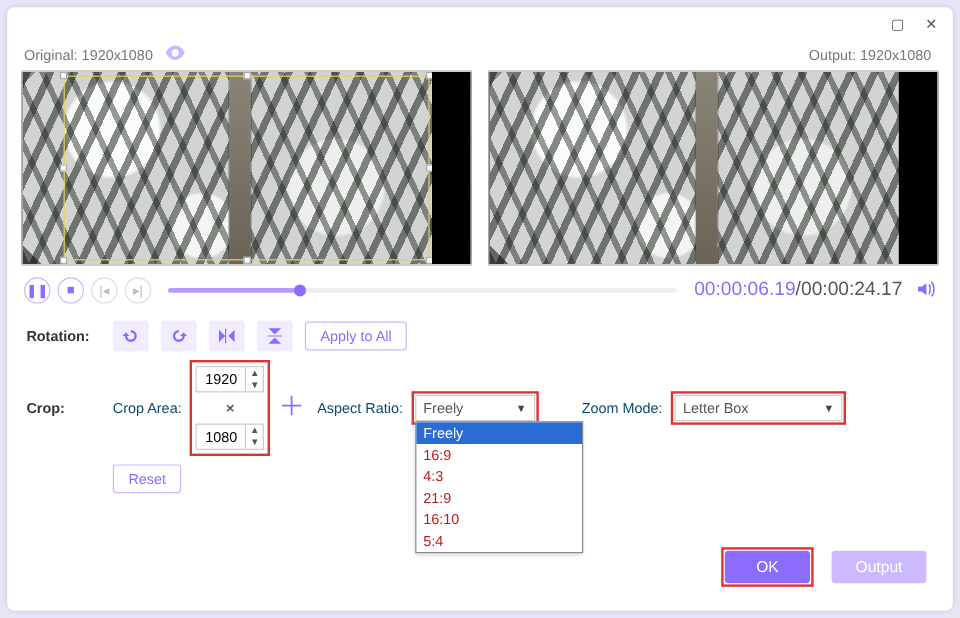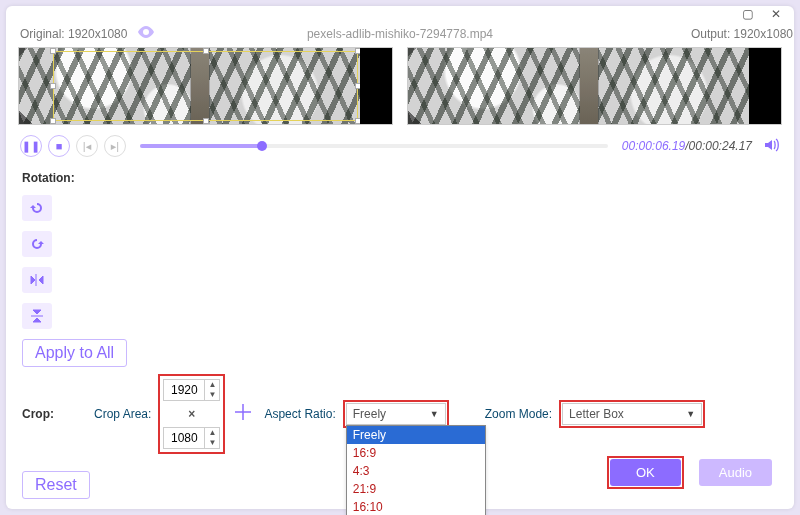--- a/index.html
+++ b/index.html
@@ -15,21 +15,21 @@
   }
   .win-btn { width: 16px; height: 16px; display:inline-flex; align-items:center; justify-content:center; color:#555; cursor:pointer;}
   .tabs {
     display: flex; justify-content: center; gap: 24px; padding-bottom: 4px;
     border-bottom: 1px solid #eee;
   }
   .tab { padding: 4px 6px; color:#888; font-size:13px; cursor:pointer; }
   .tab.active { color:#8c6cff; border-bottom: 2px solid #8c6cff; }
   .meta-row {
     display:flex; align-items:center; justify-content:space-between;
-    padding: 4px 1px 0 14px; color:#777; font-size:12px;
+    padding: 4px 18px 0 14px; color:#777; font-size:12px;
   }
   .meta-left { display:flex; align-items:center; gap:10px;}
   .eye { color:#c9b8ff; }
   .meta-center { position:absolute; left:0; right:0; text-align:center; color:#999; pointer-events:none;}
   .previews {
     display:flex; gap:14px; padding: 6px 12px 0 12px; height:168px;
   }
   .preview { flex:1; background:#1a1a1a; border:1px solid #ccc; position:relative; overflow:hidden;}
   .snow {
     position:absolute; inset:0;
@@ -71,29 +71,29 @@
   .crop-rect i.rc{right:-4px; top:50%; margin-top:-3px;}
 
   .transport{
     display:flex; align-items:center; gap:6px; padding: 10px 14px 4px 14px;
   }
   .tbtn{ width:22px; height:22px; border:1px solid #c9b8ff; border-radius:50%; display:inline-flex; align-items:center; justify-content:center; color:#8c6cff; font-size:11px; cursor:pointer;}
   .tbtn.ghost{border-color:#ddd; color:#bbb;}
   .timeline{ flex:1; height:4px; background:#eee; border-radius:2px; position:relative; margin:0 8px;}
   .timeline .fill{position:absolute; left:0; top:0; bottom:0; width:26%; background:#b49dff; border-radius:2px;}
   .timeline .knob{position:absolute; left:26%; top:50%; width:10px; height:10px; background:#8c6cff; border-radius:50%; transform:translate(-50%,-50%);}
-  .time-text{font-size:12px;font-style:italic;}
+  .time-text{font-size:16px;}
   .time-text .cur{color:#8c6cff;}
   .vol{color:#8c6cff; margin-left:6px;}
 
   .controls{ padding: 10px 16px; display:flex; flex-direction:column; gap:10px; }
-  .row{ display:flex; align-items:flex-start; gap:10px;flex-direction:column;}
+  .row{ display:flex; align-items:center; gap:10px;}
   .lbl{ width:62px; font-weight:bold; color:#333; font-size:12px;}
   .sqbtn{ width:30px; height:26px; background:#f2ecff; border:none; border-radius:3px; display:inline-flex; align-items:center; justify-content:center; color:#8c6cff; cursor:pointer;}
-  .outline-btn{ border:1px solid #c9b8ff; color:#8c6cff; background:#fff; padding:4px 12px; border-radius:3px; font-size:16px; cursor:pointer;}
+  .outline-btn{ border:1px solid #c9b8ff; color:#8c6cff; background:#fff; padding:4px 12px; border-radius:3px; font-size:12px; cursor:pointer;}
 
   .crop-row{ display:flex; align-items:center; gap:10px; position:relative;}
   .sub-lbl{ color:#0c4a6e; font-size:12px;}
   .numbox{ display:flex; align-items:center; border:1px solid #ccc; height:22px;}
   .numbox input{ width:40px; border:none; text-align:center; font-size:12px; outline:none;}
   .spin{ display:flex; flex-direction:column; border-left:1px solid #ccc;}
   .spin b{width:14px; height:10px; font-size:8px; line-height:10px; text-align:center; color:#555; cursor:pointer;}
   .times{font-weight:bold; color:#555;}
   .cross-icon{ color:#8c6cff; font-size:16px; padding:0 2px;}
   .select-wrap{position:relative;}
@@ -126,21 +126,20 @@
 
   <div class="meta-row" style="position:relative;">
     <div class="meta-left">
       <span>Original:  1920x1080</span>
       <span class="eye">
         <svg width="18" height="12" viewBox="0 0 18 12">
             <path d="M9 0C4 0 1 6 1 6s3 6 8 6 8-6 8-6-3-6-8-6zm0 9a3 3 0 110-6 3 3 0 010 6z" fill="#c9b8ff"></path>
           </svg>
       </span>
     </div>
-    <div class="meta-center">pexels-adlib-mishiko-7294778.mp4</div>
     <div>Output:  1920x1080</div>
   </div>
 
   <div class="previews">
     <div class="preview black-bars">
       <div class="snow"></div>
       <div class="crop-rect">
         <i class="tl"></i>
           <i class="tc"></i>
           <i class="tr"></i>
@@ -263,16 +262,16 @@
       <span class="lbl"></span>
       <button class="outline-btn">Reset</button>
     </div>
 
   </div>
 
   <div class="footer-btns">
     <span class="hl-red">
       <button class="btn-ok">OK</button>
     </span>
-    <button class="btn-cancel">Audio</button>
+    <button class="btn-cancel">Output</button>
   </div>
 
 </div>
 
 </body></html>

